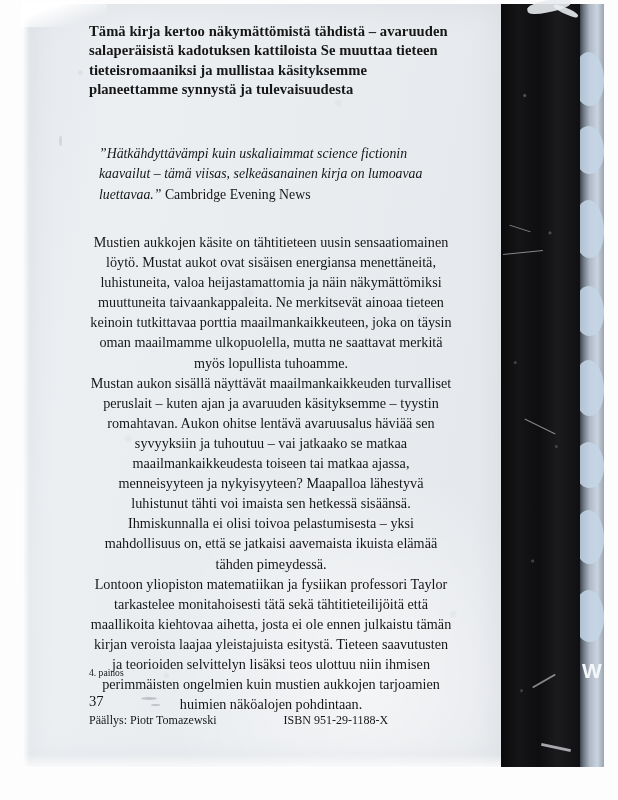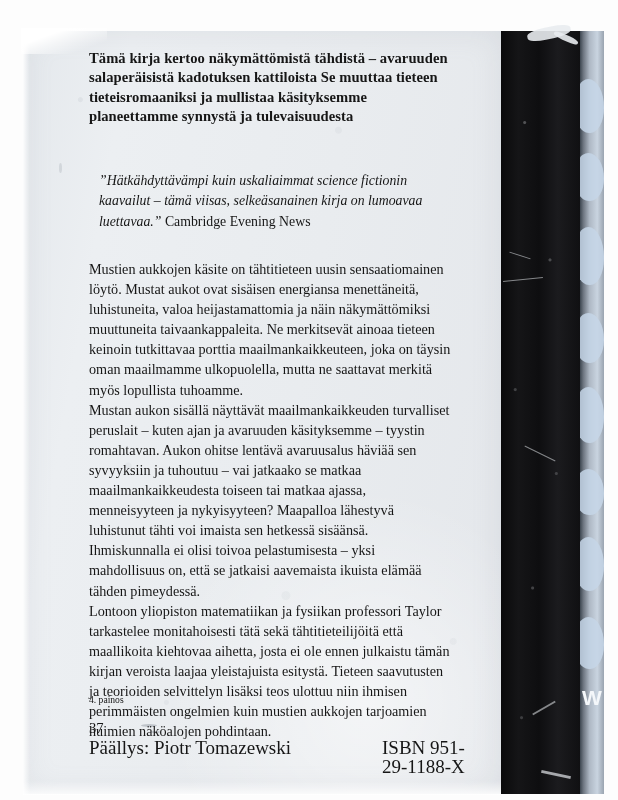--- a/index.html
+++ b/index.html
@@ -18,21 +18,21 @@
     position: relative;
     width: 618px;
     height: 800px;
     background: #fdfdfd;
   }
 
   
   #book {
     position: absolute;
     left: 23px;
-    top: 31px;
+    top: 4px;
     width: 561px;
     height: 763px;
   }
 
   
   .back-cover {
     position: absolute;
     left: 0;
     top: 0;
     width: 478px;
@@ -176,21 +176,21 @@
   .pullquote .source {
     font-style: normal;
   }
 
   .body-copy {
     position: absolute;
     top: 228px;
     width: 364px;
     font-size: 14.2px;
     line-height: 20.1px;
-    text-align: left;
+    text-align: center;
   }
   .body-copy p {
     margin: 0;
   }
 
   .imprint {
     position: absolute;
     top: 662px;
     font-size: 9.6px;
     line-height: 13px;
@@ -199,23 +199,22 @@
     position: absolute;
     top: 688px;
     font-size: 14.6px;
     line-height: 19px;
   }
   .credits-row {
     position: absolute;
     top: 707px;
     width: 390px;
     display: flex;
-    font-size: 19px;
+    font-size: 12px;
     line-height: 19px;
-    gap: 24px;
   }
   .credits-row .designer { flex: 0 0 auto; }
   .credits-row .isbn {
     margin-left: 67px;
   }
 </style>
 </head>
 <body>
 
 <div id="scene">

